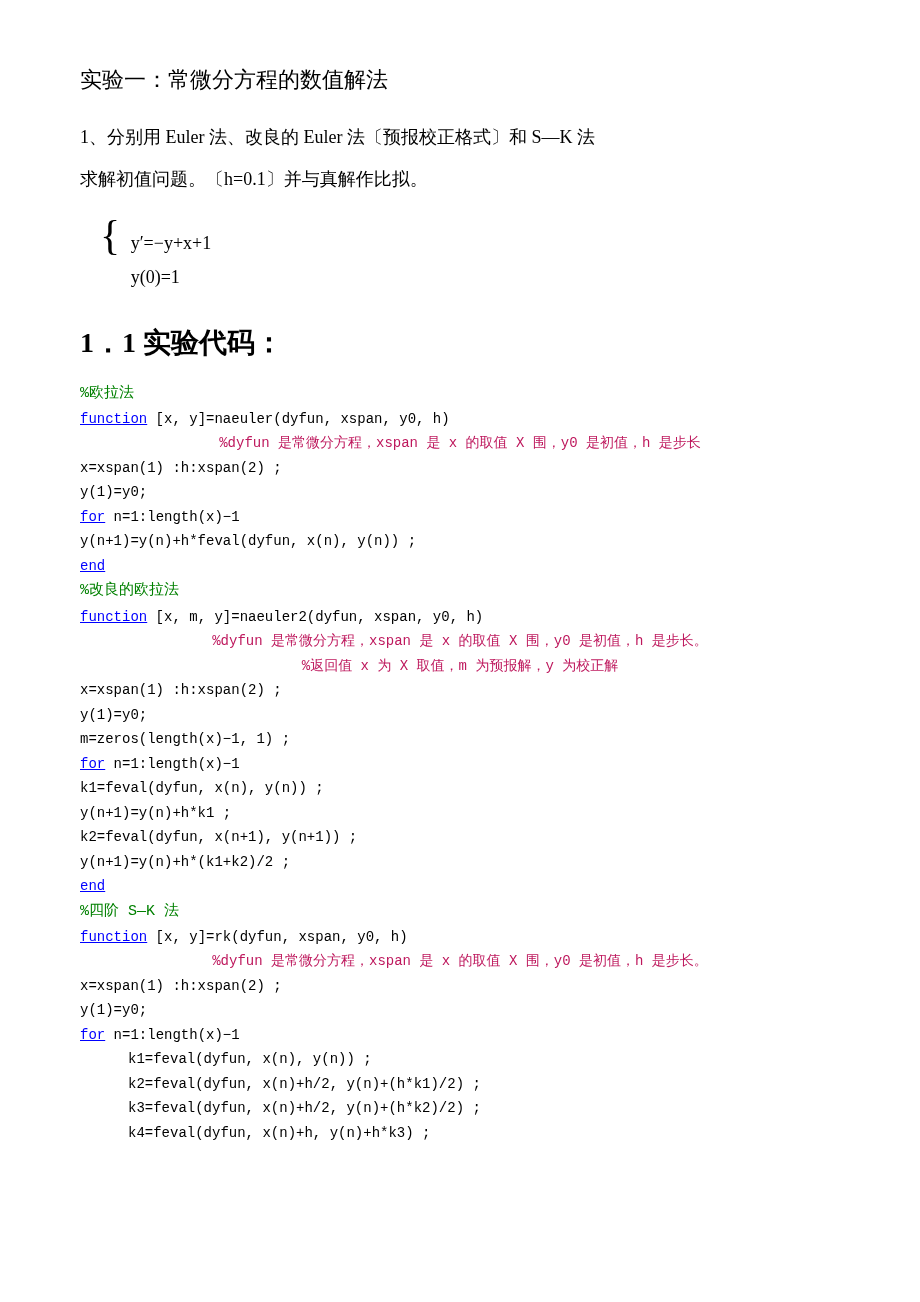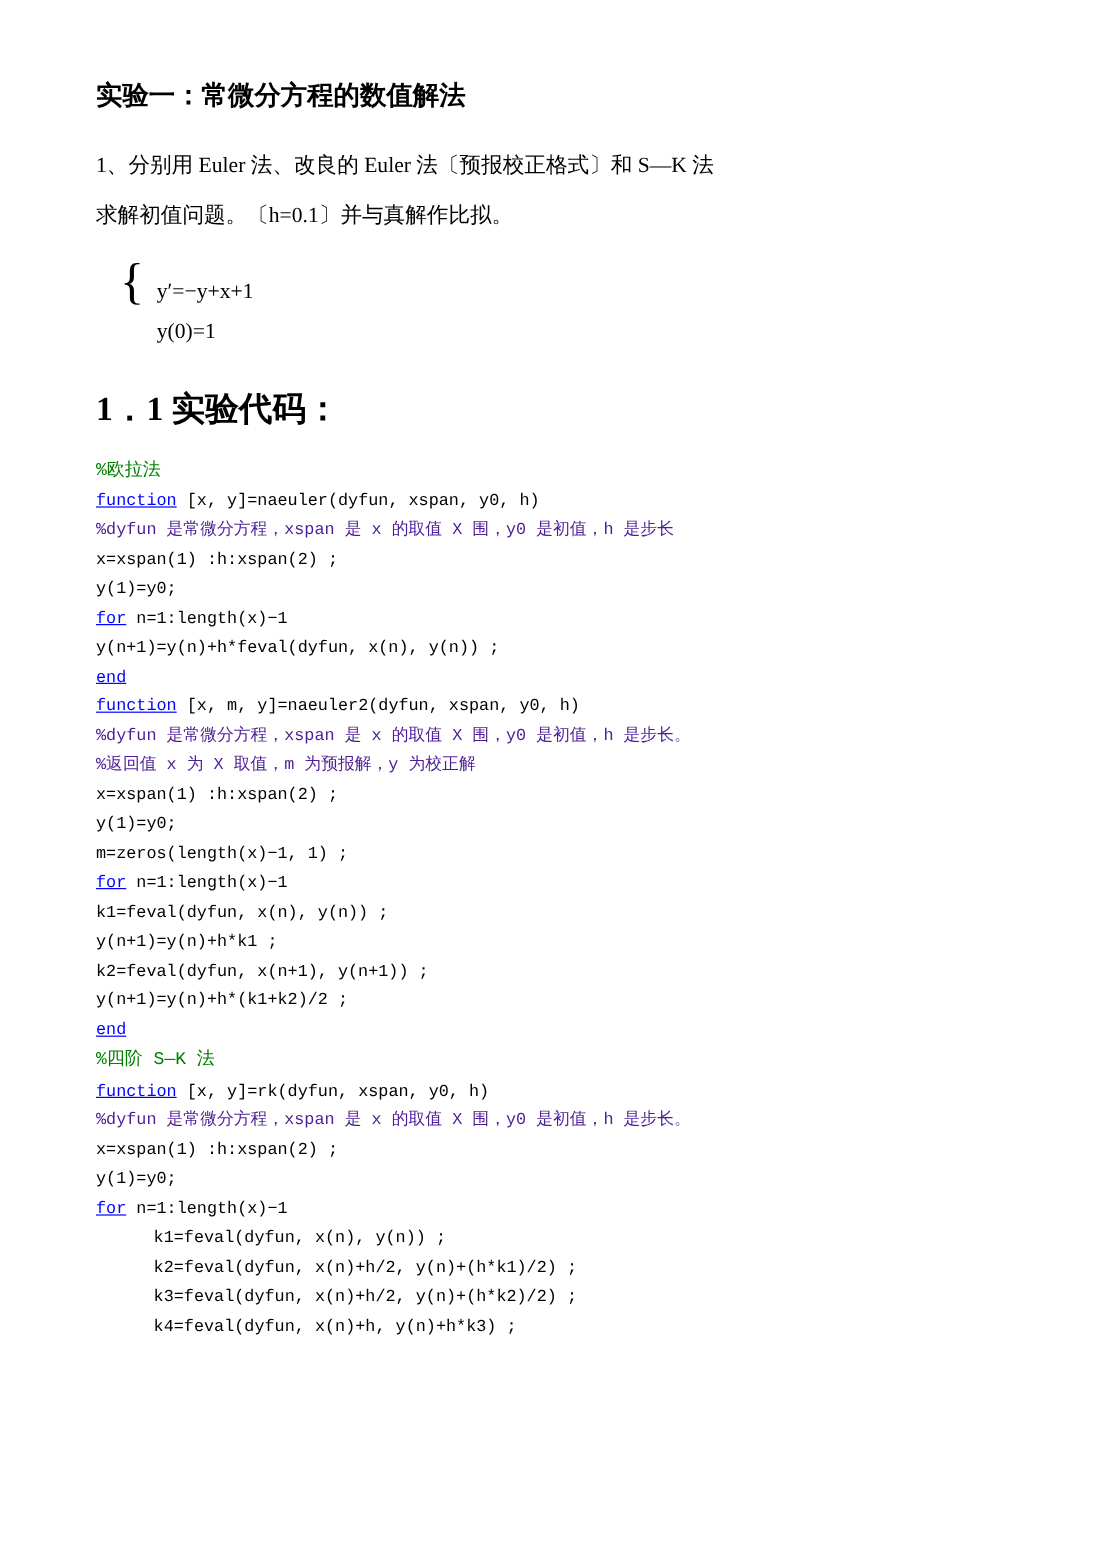--- a/index.html
+++ b/index.html
@@ -6,21 +6,21 @@
     body {
       background: #ffffff;
       font-family: "SimSun", "STSong", serif;
       font-size: 16px;
       color: #000000;
       padding: 60px 80px;
       line-height: 1.8;
     }
     .page-title {
       font-size: 22px;
-      font-weight: bold;
+      font-weight: normal;
       margin-bottom: 20px;
     }
     .subtitle {
       font-size: 18px;
       margin-bottom: 8px;
       line-height: 1.9;
     }
     .formula-block {
       margin: 18px 0 18px 20px;
       font-size: 18px;
@@ -45,21 +45,21 @@
       font-size: 28px;
       font-weight: bold;
       margin: 24px 0 12px 0;
     }
     .code-block {
       font-family: "Courier New", Courier, monospace;
       font-size: 14px;
       line-height: 1.75;
       margin-bottom: 18px;
     }
-    .comment-green { color: #4c1d95; }
+    .comment-green { color: #be185d; text-align: center; }
     .keyword-blue { color: #0000ff; text-decoration: underline; }
     .code-normal { color: #000000; }
     .comment-header { color: #008000; font-size: 15px; }
     .indent1 { padding-left: 48px; }
   </style>
 </head>
 <body>
 
 <div class="page-title">实验一：常微分方程的数值解法</div>
 
@@ -84,20 +84,21 @@
   </div>
   <div class="comment-green">%dyfun 是常微分方程，xspan 是 x 的取值 X 围，y0 是初值，h 是步长</div>
   <div class="code-normal">x=xspan(1) :h:xspan(2) ;</div>
   <div class="code-normal">y(1)=y0;</div>
   <div>
     <span class="keyword-blue">for</span><span class="code-normal"> n=1:length(x)−1</span>
   </div>
   <div class="code-normal">y(n+1)=y(n)+h*feval(dyfun, x(n), y(n)) ;</div>
   <div class="keyword-blue">end</div>
 
+  <div class="comment-header">%改良的欧拉法</div>
   <div>
     <span class="keyword-blue">function</span><span class="code-normal"> [x, m, y]=naeuler2(dyfun, xspan, y0, h)</span>
   </div>
   <div class="comment-green">%dyfun 是常微分方程，xspan 是 x 的取值 X 围，y0 是初值，h 是步长。</div>
   <div class="comment-green">%返回值 x 为 X 取值，m 为预报解，y 为校正解</div>
   <div class="code-normal">x=xspan(1) :h:xspan(2) ;</div>
   <div class="code-normal">y(1)=y0;</div>
   <div class="code-normal">m=zeros(length(x)−1, 1) ;</div>
   <div>
     <span class="keyword-blue">for</span><span class="code-normal"> n=1:length(x)−1</span>

